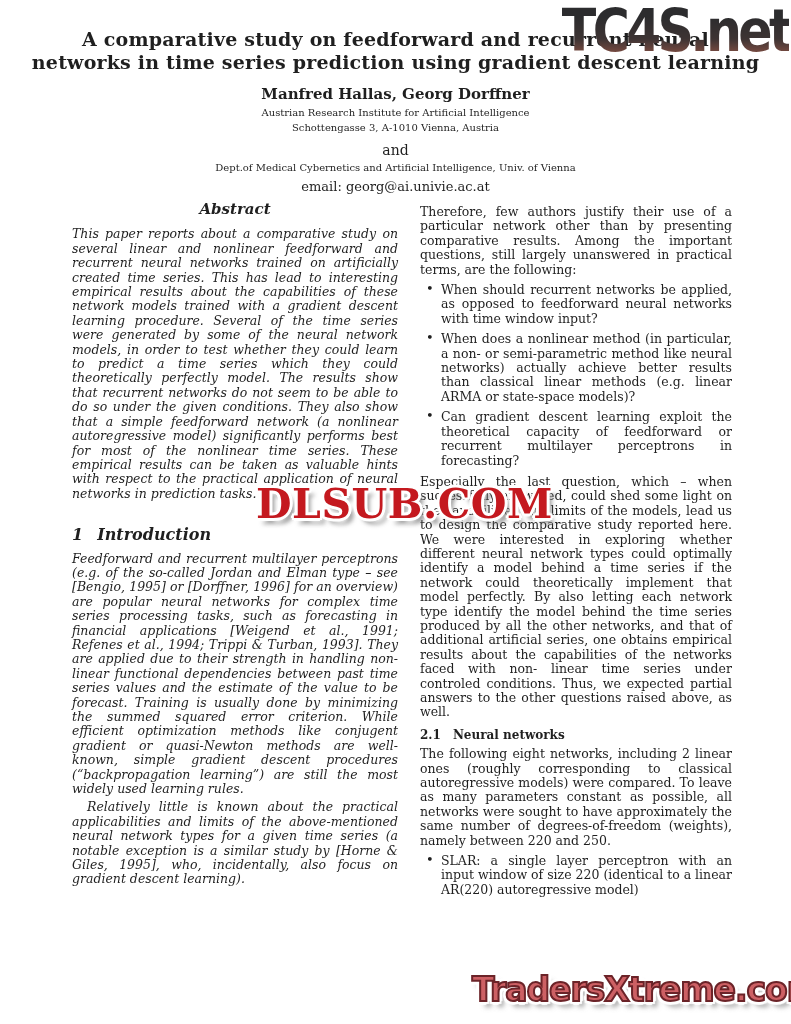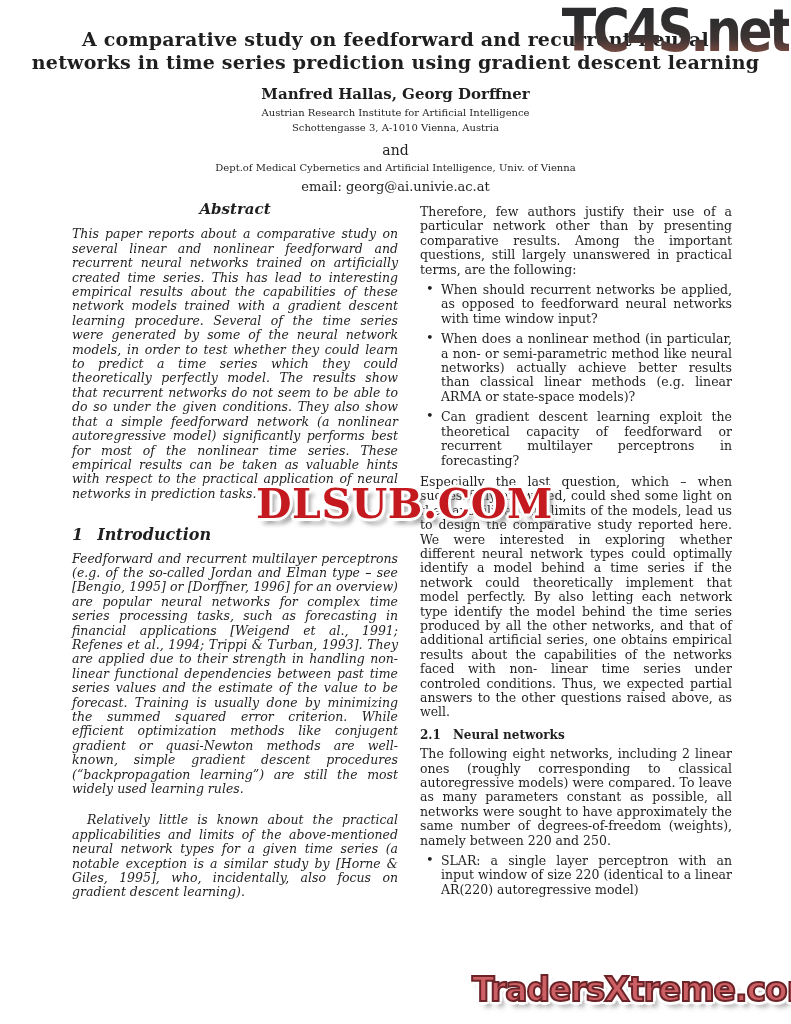--- a/index.html
+++ b/index.html
@@ -28,21 +28,21 @@
   .abstract-heading { font-size:15px; font-weight:bold; text-align:center; margin:0 0 11px 0; }
   .abstract-body { margin:0 24px 0 26px; }
 
   .sec-heading { font-size:16px; font-weight:bold; text-align:left; margin:27px 0 9px 0; }
   .sec-heading .sec-num { margin-right:14px; }
   .subsec-heading { font-size:12px; font-weight:bold; text-align:left; margin:8px 0 5px 0; }
   .subsec-heading .sec-num { margin-right:12px; }
   .col-right .sec-heading { margin-top:16px; margin-bottom:4px; }
 
   p.body-par { margin:0; }
-  p.body-par + p.body-par { text-indent:15px; margin-top:17px; }
+  p.body-par + p.body-par { text-indent:15px; margin-top:4px; }
   .col-right p.first-par { margin:0; }
 
   .bullets { margin:5px 0 7px 0; }
   .bullet { position:relative; padding-left:21px; margin-top:6px; }
   .bullet::before { content:"•"; position:absolute; left:6px; top:-1px; font-size:13px; }
 
   
   .wm-tc4s {
     position:absolute; top:-4px; right:2px;
     font-family:"DejaVu Sans", sans-serif;

